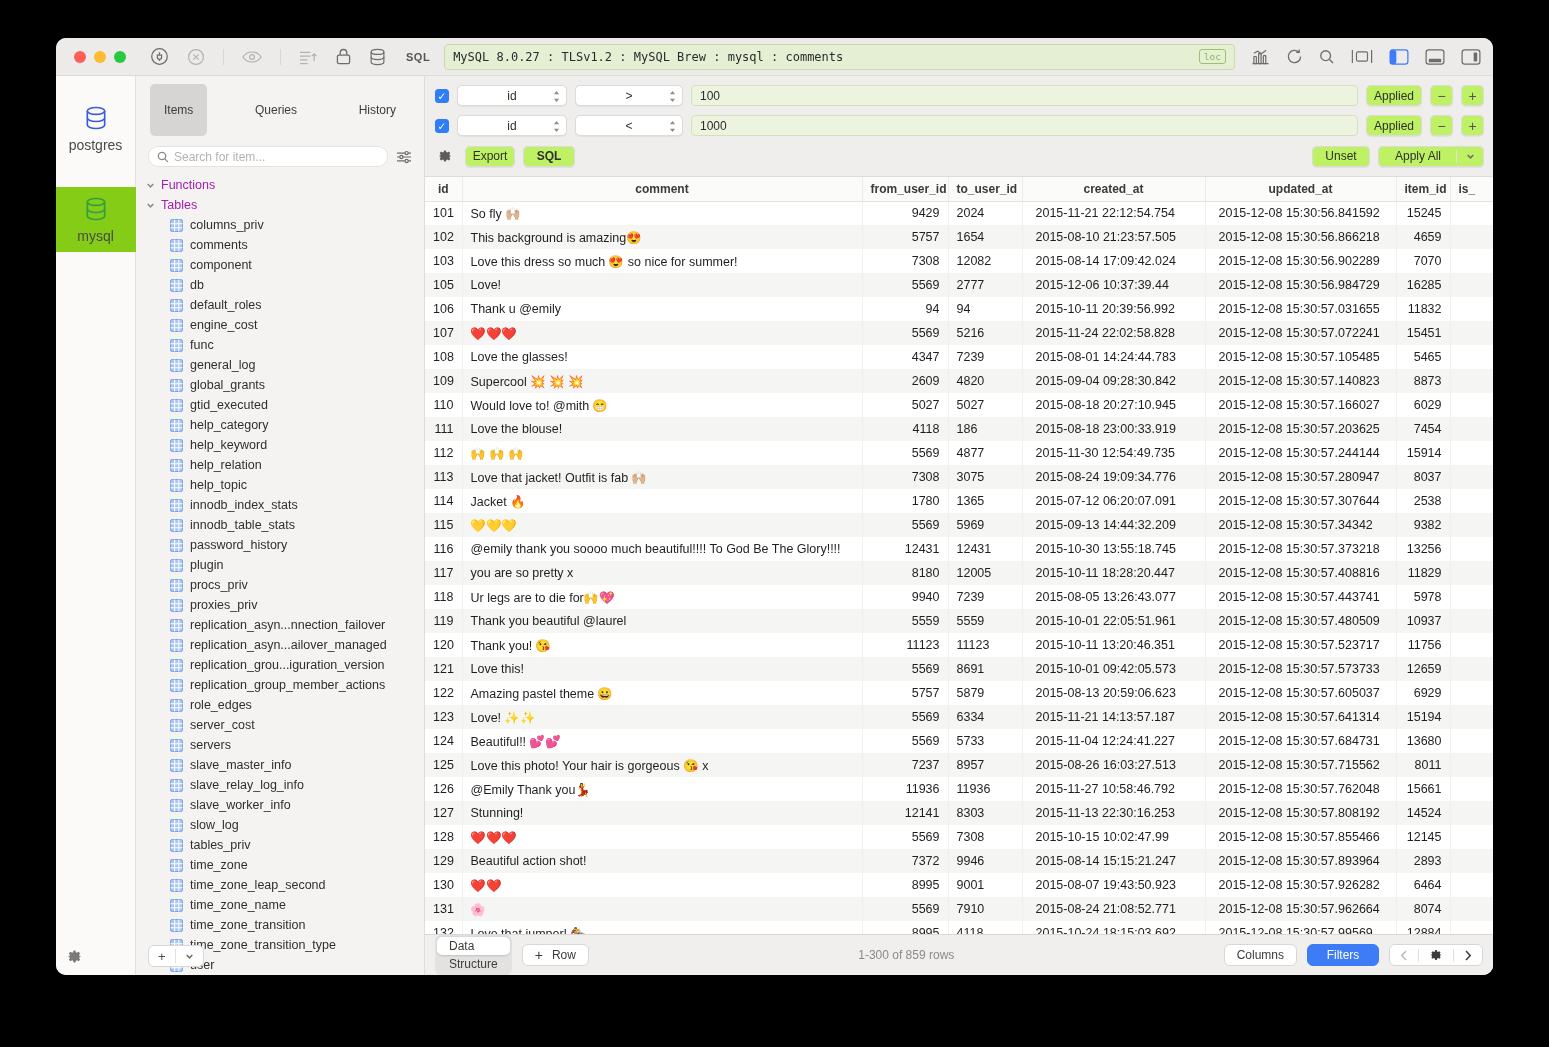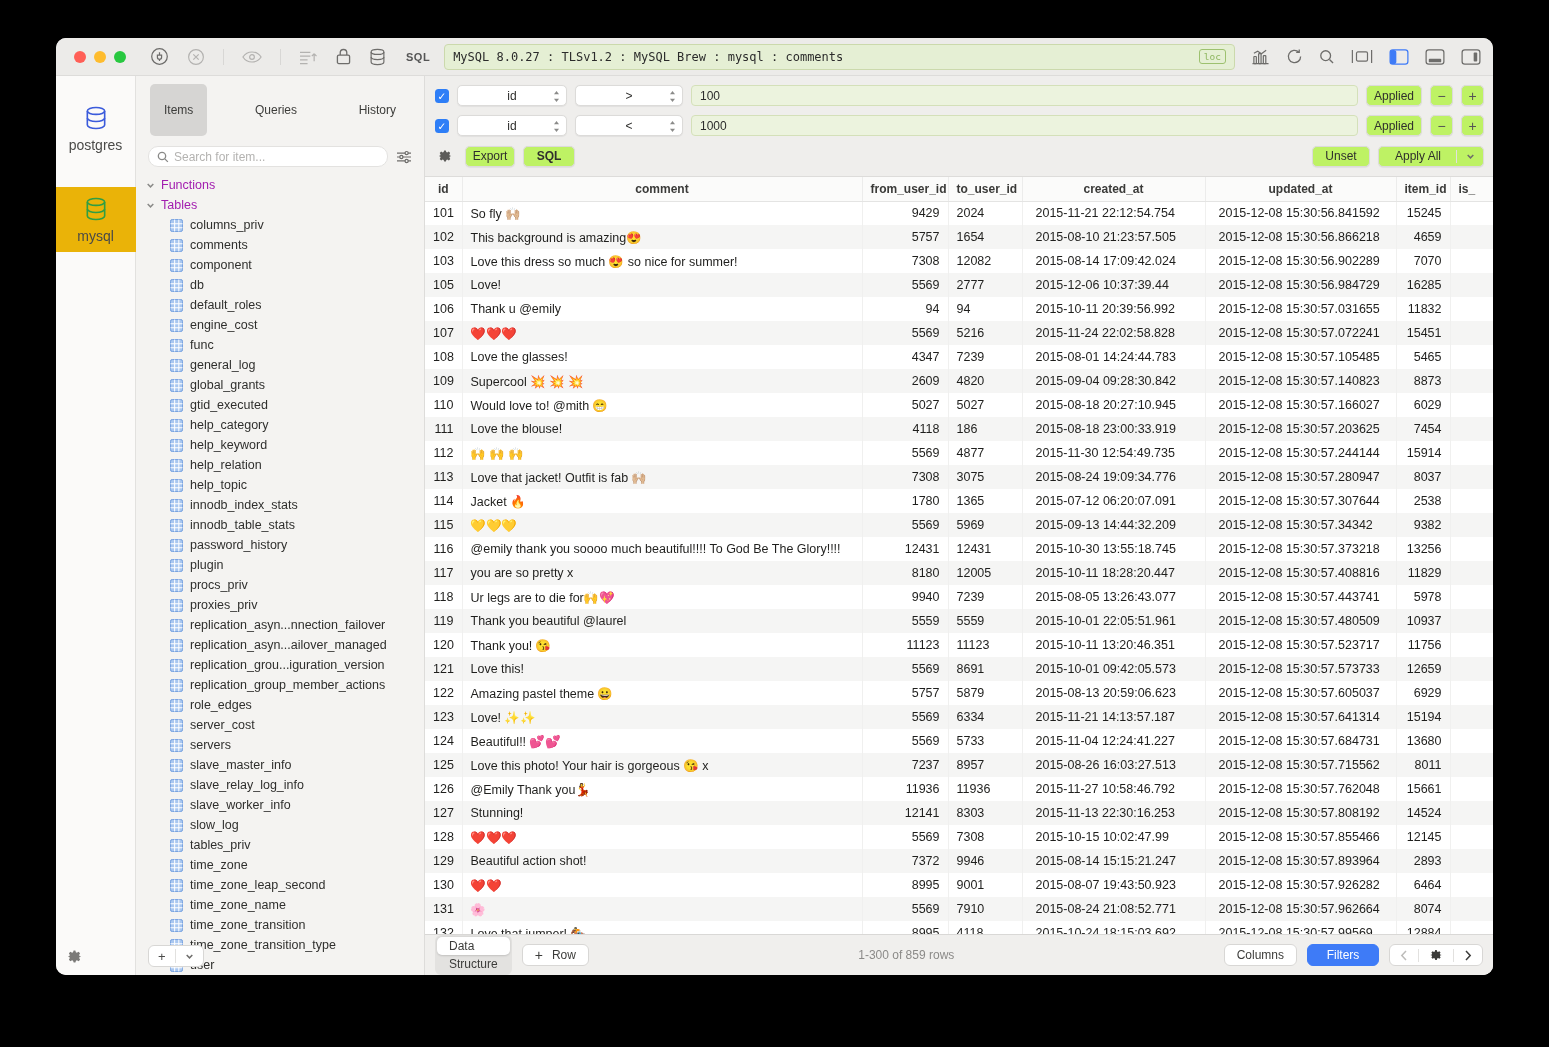--- a/index.html
+++ b/index.html
@@ -21,21 +21,21 @@
   .conn-title { flex:1; margin:0 16px 0 14px; height:26px; background:#E5EFD4; border:1px solid #CBD9AC; border-radius:4px;
     display:flex; align-items:center; padding:0 8px; font-family:"DejaVu Sans Mono", monospace; font-size:12px; color:#2b2b2b; }
   .conn-title .loc-badge { margin-left:auto; font-size:9.5px; color:#8FB761; border:1px solid #9DC16F; border-radius:3px; padding:1px 4px; }
   .win-icons { display:flex; align-items:center; gap:16px; color:#6e6d6b; }
 
   
   .content { flex:1; display:flex; min-height:0; }
 
   .rail { width:80px; flex:0 0 80px; background:#FBFAF9; border-right:1px solid #E2E1DF; display:flex; flex-direction:column; align-items:center; padding-top:20px; position:relative; }
   .conn-item { width:80px; padding:9px 0 8px; display:flex; flex-direction:column; align-items:center; gap:6px; cursor:default; }
-  .conn-item.selected { background:#eab308; }
+  .conn-item.selected { background:#84cc16; }
   .conn-item .conn-label { font-size:14px; color:#4a4a48; }
   .rail-gear { position:absolute; left:10px; bottom:10px; color:#7b7a78; }
 
   .sidebar { width:289px; flex:0 0 289px; background:#F4F3F1; border-right:1px solid #DDDCDA; display:flex; flex-direction:column; min-height:0; position:relative; }
   .side-tabs { display:flex; align-items:center; justify-content:space-between; padding:8px 14px 4px; }
   .side-tab { font-size:12px; color:#3c3c3a; padding:19px 14px; border-radius:5px; }
   .side-tab.active { background:#D6D5D3; }
   .search-row { display:flex; align-items:center; gap:8px; padding:6px 12px 4px; }
   .search-field { flex:1; height:21px; background:#FFFFFF; border:1px solid #E3E2E0; border-radius:10px; display:flex; align-items:center; padding:0 8px; gap:5px; }
   .search-field .ph { font-size:12px; color:#B4B3B1; }

